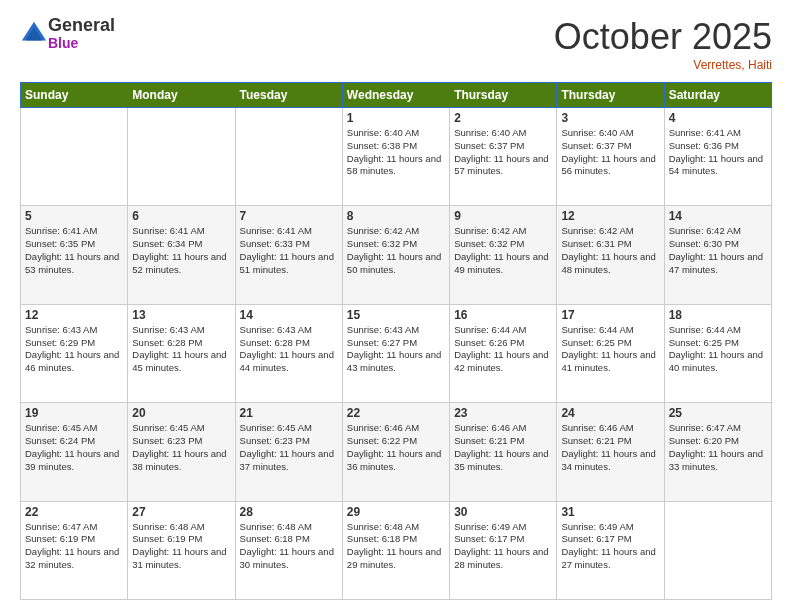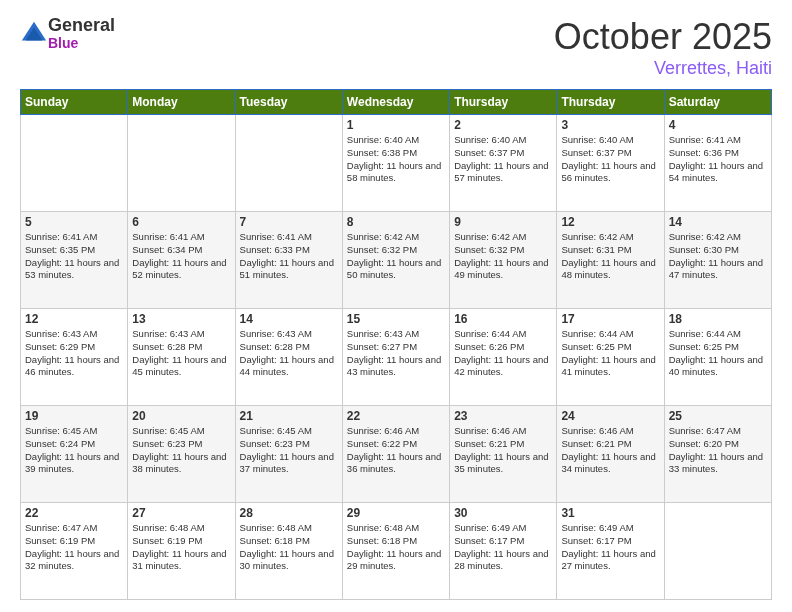--- a/index.html
+++ b/index.html
@@ -48,22 +48,22 @@
     }
     .header-right {
       text-align: right;
     }
     .month-title {
       font-size: 36px;
       font-weight: normal;
       color: #333;
     }
     .location {
-      font-size: 18px;
-      color: #8b5cf6;
+      font-size: 12px;
+      color: #c2410c;
     }
     .calendar {
       flex: 1;
       border: 1px solid #ccc;
       border-collapse: collapse;
       width: 100%;
       table-layout: fixed;
     }
     .calendar th {
       background-color: #2a6dc9;

